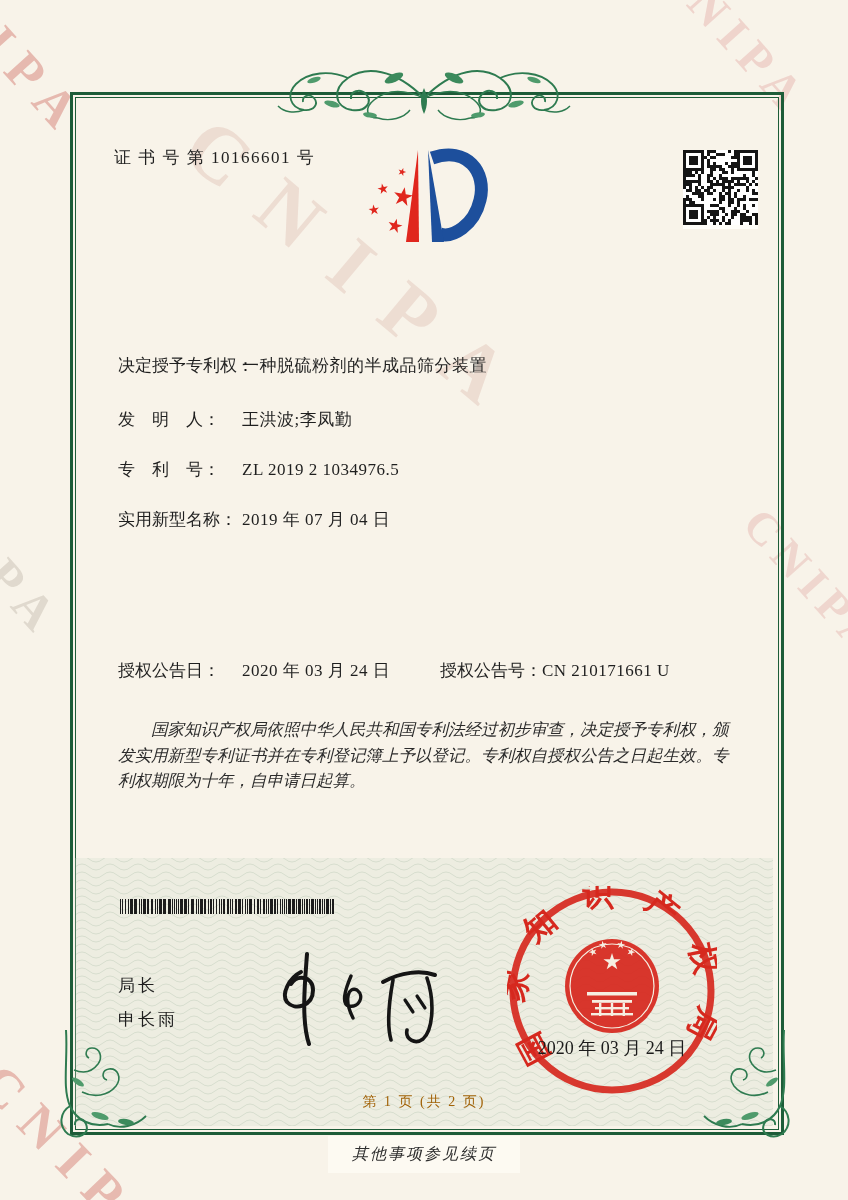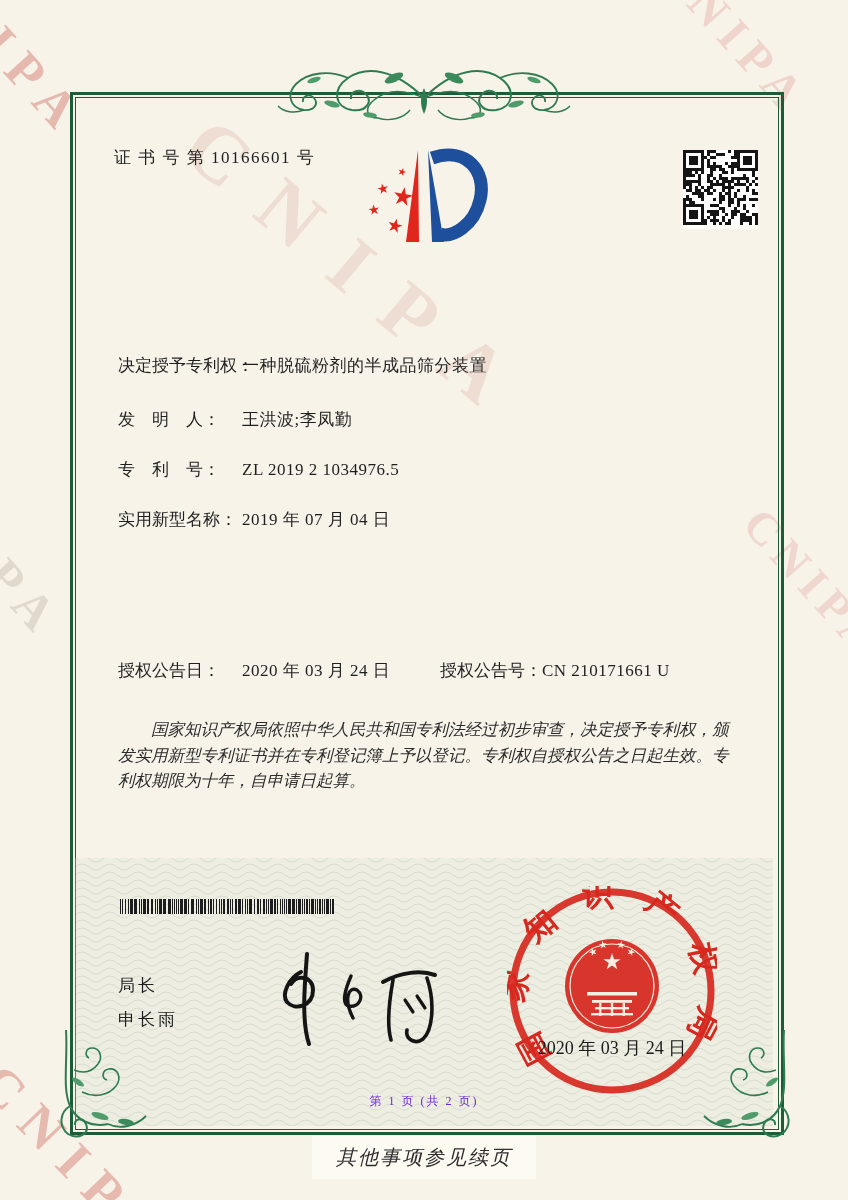--- a/index.html
+++ b/index.html
@@ -39,23 +39,23 @@
   .grant-val{display:inline-block;width:198px;}
   .paras{position:absolute;left:118px;top:698px;width:620px;font-size:16.5px;line-height:25.5px;
          color:#2b2b2b;font-style:italic;margin-top:19px;}
   .paras p{margin:0;text-indent:2em;}
   .barcode{position:absolute;left:120px;top:899px;width:218px;height:15px;font-size:0;}
   .barcode i{display:inline-block;height:100%;background:#1c1c1c;vertical-align:top;}
   .sig-title{position:absolute;left:118px;top:974px;font-size:17px;letter-spacing:3px;}
   .sig-name{position:absolute;left:118px;top:1008px;font-size:17px;letter-spacing:3px;}
   .sig-script{position:absolute;left:255px;top:942px;}
   .seal{position:absolute;left:507px;top:886px;z-index:3;}
-  .page-info{position:absolute;left:0;top:1093px;width:100%;text-align:center;font-size:12px;letter-spacing:2px;color:#6d28d9;}
+  .page-info{position:absolute;left:0;top:1093px;width:100%;text-align:center;font-size:14px;letter-spacing:2px;color:#a16207;}
   .cont-note{position:absolute;left:50%;top:1136px;transform:translateX(-50%);
-             background:#fdfaf2;padding:8px 24px;font-size:20px;font-style:italic;color:#2e2e2e;letter-spacing:2px;}
+             background:#fdfaf2;padding:8px 24px;font-size:16px;font-style:italic;color:#2e2e2e;letter-spacing:2px;}
 </style>
 </head>
 <body>
 
 <div class="page">
 
   <div class="wm wm-tl">CNIPA</div>
   <div class="wm wm-tr">CNIPA</div>
   <div class="wm wm-center">CNIPA</div>
   <div class="wm wm-lm">CNIPA</div>

